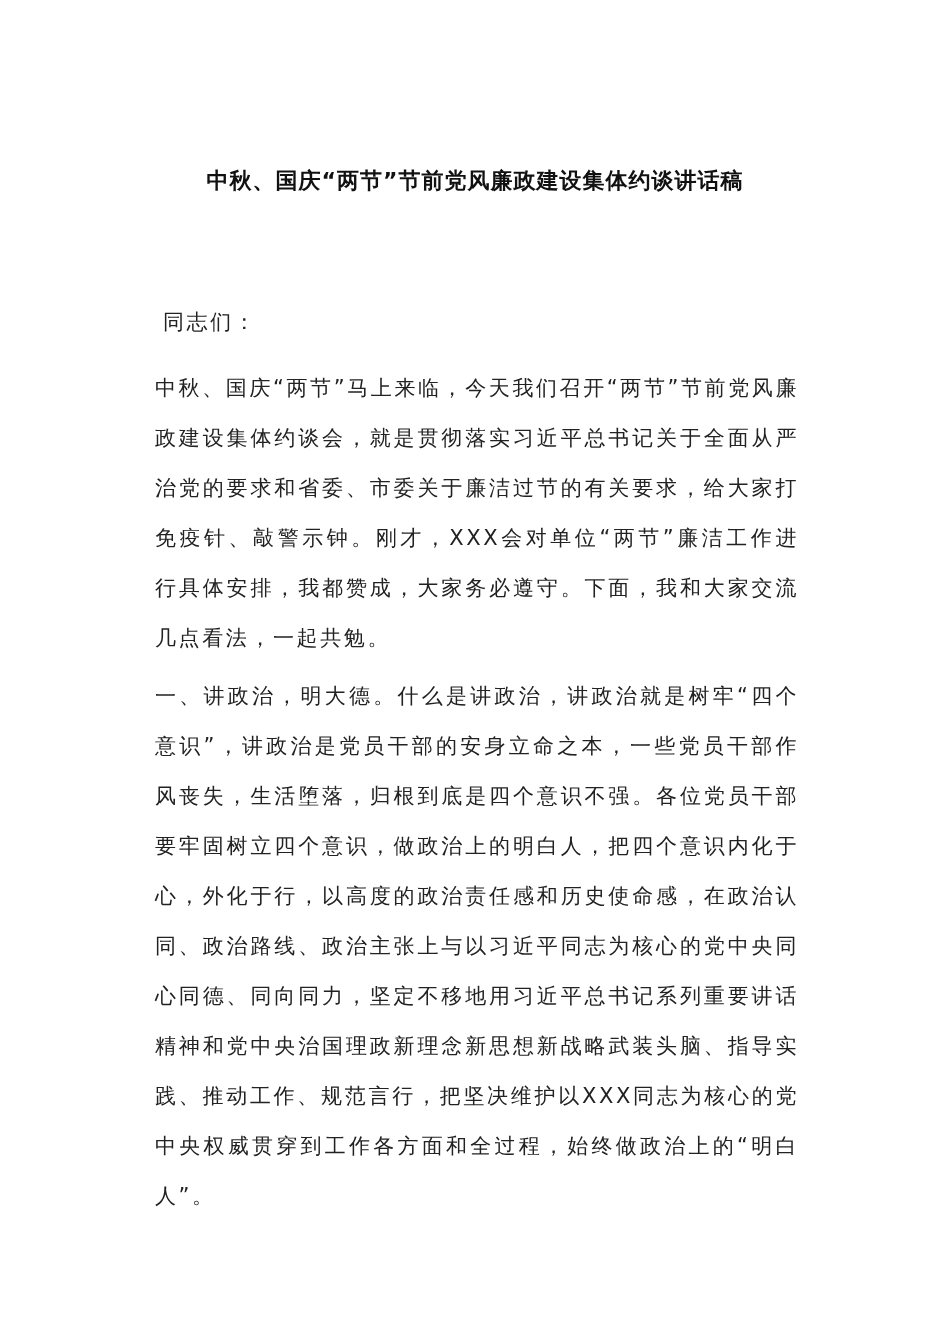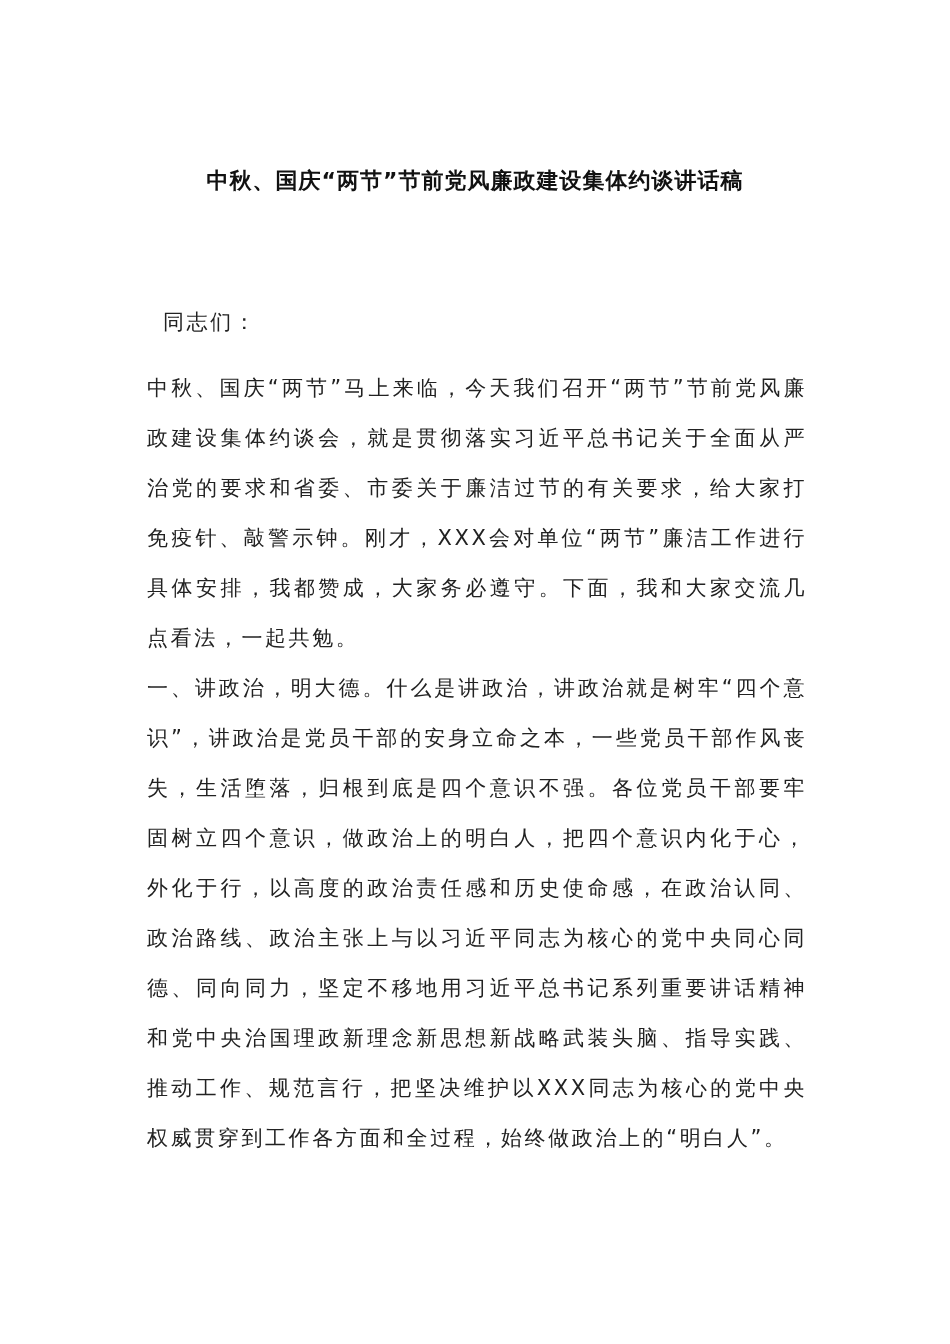--- a/index.html
+++ b/index.html
@@ -40,21 +40,21 @@
       position: absolute;
       left: 147px;
       top: 281px;
       width: 660px;
       font-size: 21px;
       line-height: 50px;
       letter-spacing: 2.6px;
       color: #222222;
     }
     .para {
-      margin: 0;
+      margin: 8px;
       padding: 0;
       text-align: justify;
       text-justify: inter-character;
       word-break: break-all;
     }
     .salutation {
       margin: 16px;
     }
   </style>
 </head>

